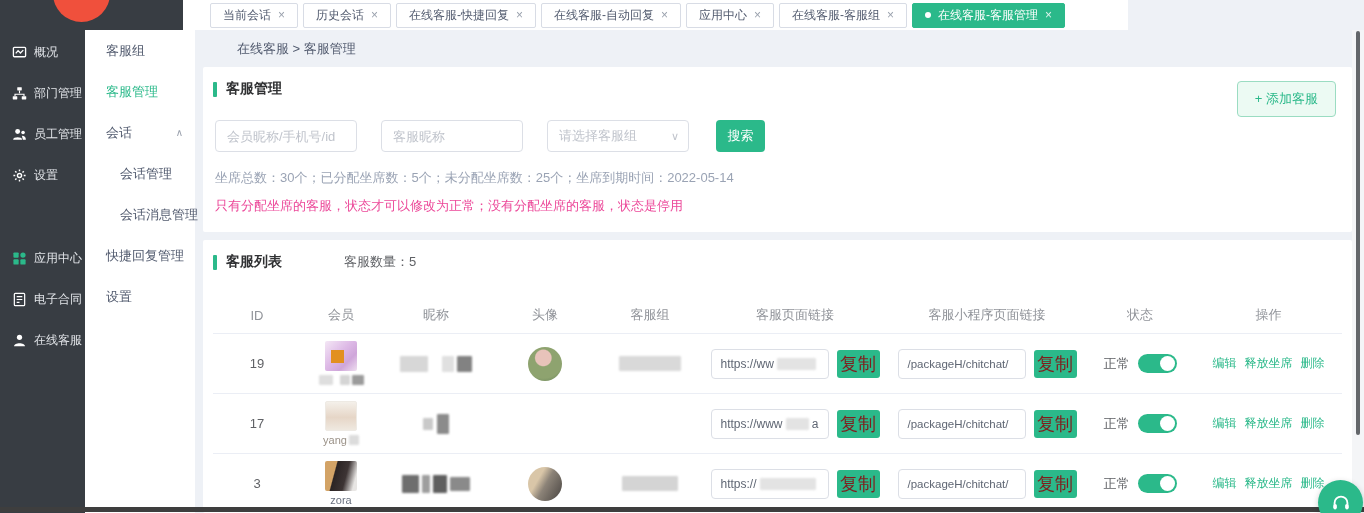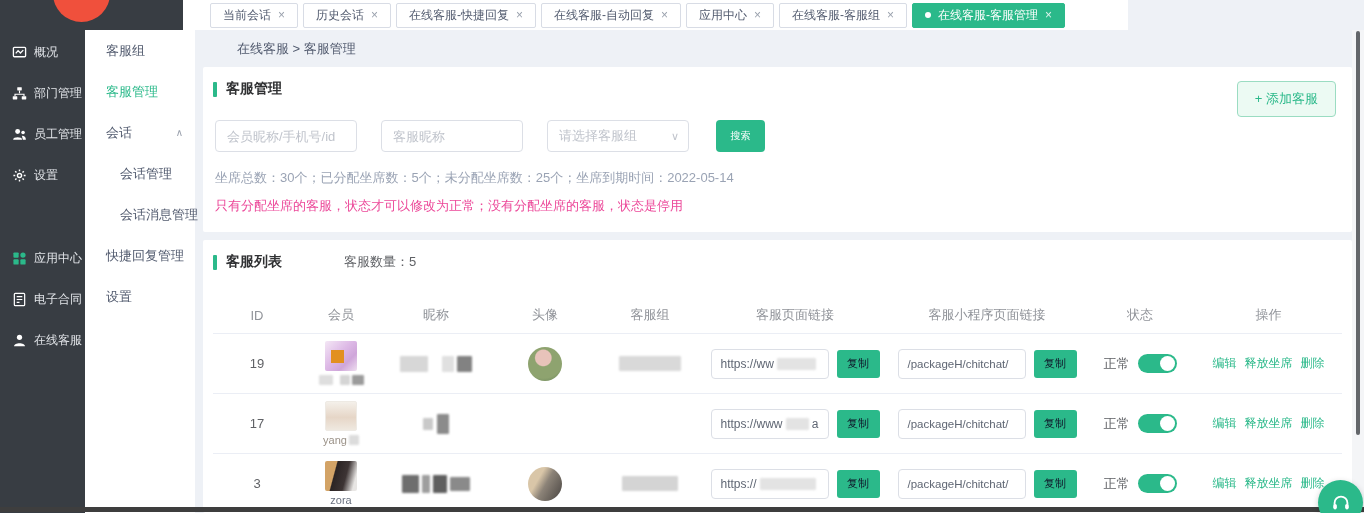--- a/index.html
+++ b/index.html
@@ -55,21 +55,21 @@
 
   .search-row { margin-top:22px; display:flex; align-items:center; gap:24px; padding-left:2px; }
   .text-inp { width:142px; height:32px; border:1px solid #dcdfe6; border-radius:4px; padding:0 11px;
     font-size:13px; color:#606266; outline:none; background:#fff; font-family:inherit; }
   .text-inp::placeholder { color:#c0c4cc; }
   .select { width:142px; height:32px; border:1px solid #dcdfe6; border-radius:4px; padding:0 9px 0 11px;
     font-size:13px; color:#c0c4cc; display:flex; align-items:center; justify-content:space-between;
     background:#fff; cursor:pointer; }
   .select .chev { font-size:11px; color:#c0c4cc; }
   .search-btn { width:49px; height:32px; background:#2bb98a; color:#fff; border:none; border-radius:4px;
-    font-size:10px; margin-left:3px; cursor:pointer; font-family:inherit; }
+    font-size:13px; margin-left:3px; cursor:pointer; font-family:inherit; }
 
   .stats { margin-top:17px; font-size:13px; color:#9aa3b4; padding-left:2px; }
   .note  { margin-top:10px; font-size:13px; color:#ec4899; padding-left:2px; }
 
   
   .table { margin-top:26px; }
   .grid { display:grid; grid-template-columns:88px 80px 110px 108px 102px 188px 196px 110px 147px; align-items:center; }
   .thead { height:36px; color:#909399; font-size:13px; }
   .th { text-align:center; }
   .trow { height:60px; border-top:1px solid #ebeef5; font-size:13px; color:#606266; }
@@ -87,22 +87,22 @@
 
   .avatar { width:34px; height:34px; border-radius:50%; }
   .avatar.a1 { background:radial-gradient(circle at 45% 32%,#e8c3ba 0 26%,#8ea36f 30% 68%,#5c7a52 100%); }
   .avatar.a3 { background:linear-gradient(120deg,#d9c6a8 0 32%,#8c8378 52%,#474340 100%); }
 
   .link-box { width:118px; height:30px; border:1px solid #dcdfe6; border-radius:4px; background:#fff;
     display:flex; align-items:center; padding:0 9px; font-size:12px; color:#5f6673;
     white-space:nowrap; overflow:hidden; cursor:text; }
   .link-box.mini { width:128px; font-size:11.5px; }
   .lb-chip { height:12px; flex:1; min-width:8px; margin:0 3px; background:#e3e3e3; border-radius:1px; filter:blur(1px); }
-  .copy-btn { width:43px; height:28px; background:#2bb98a; color:#0f172a; border:none; border-radius:3px;
-    font-size:11px; margin-left:8px; cursor:pointer; flex:0 0 43px; font-family:inherit; }
+  .copy-btn { width:43px; height:28px; background:#2bb98a; color:#7f1d1d; border:none; border-radius:3px;
+    font-size:18px; margin-left:8px; cursor:pointer; flex:0 0 43px; font-family:inherit; }
 
   .status-cell { gap:8px; }
   .toggle { width:39px; height:19px; border-radius:10px; background:#2bb98a; position:relative; cursor:pointer; flex:0 0 39px; }
   .toggle .knob { position:absolute; right:2px; top:2px; width:15px; height:15px; border-radius:50%; background:#fff; }
 
   .actions { gap:8px; font-size:12px; color:#2bb98a; white-space:nowrap; }
   .actions span { cursor:pointer; }
 
   
   .scroll-track { position:absolute; left:1352px; top:30px; width:12px; height:483px; background:#f4f5f7; z-index:20; }

